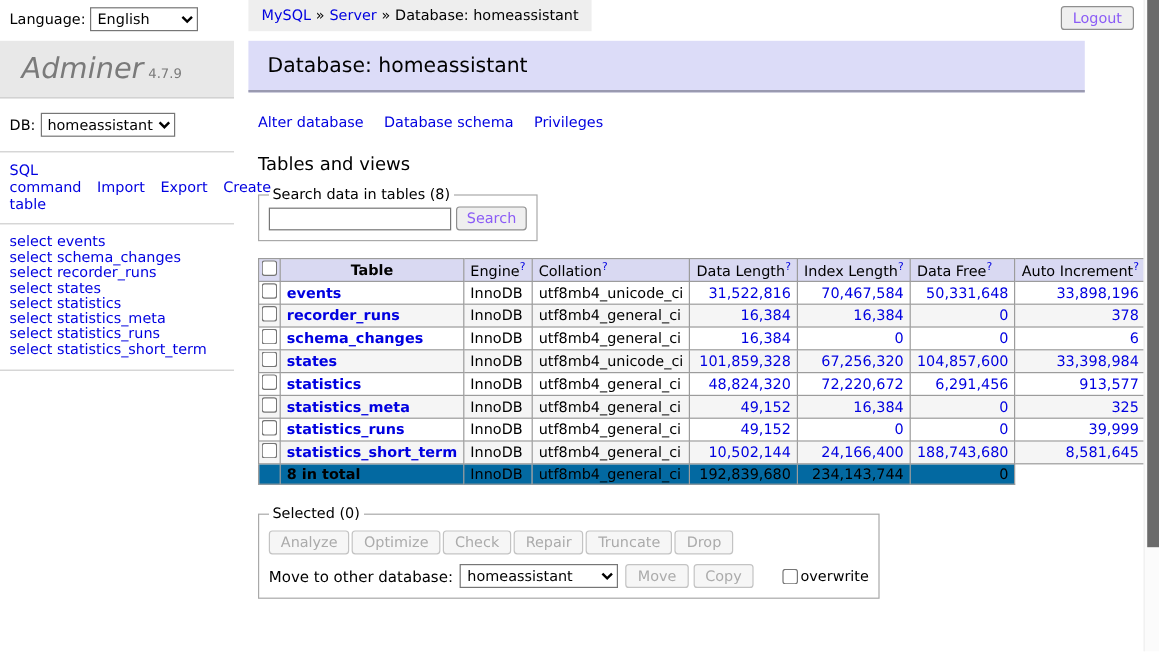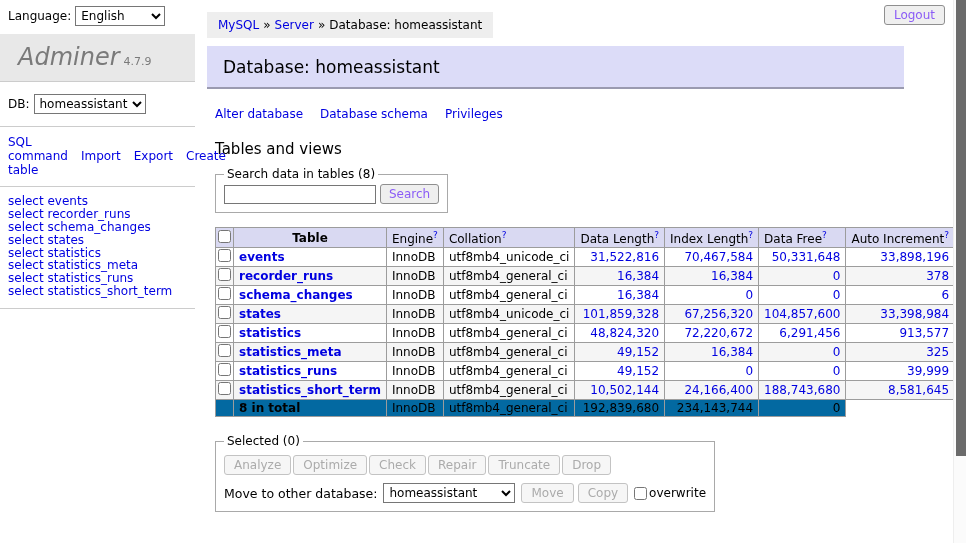--- a/index.html
+++ b/index.html
@@ -29,21 +29,21 @@
   .action-links{padding:8px 8px 9px 8px;border-bottom:1px solid #ccc;line-height:1.18;}
   .action-links a{margin-right:13px;}
   .select-list{padding:8px 8px 10px 8px;border-bottom:1px solid #ccc;}
   .select-list a{display:block;line-height:12.8px;}
   
   #logout-btn{position:absolute;top:5px;right:21px;}
   
   #scrollbar{position:absolute;right:0;top:0;width:13px;height:543px;background:#fbfbfb;border-left:1px solid #eee;}
   #scroll-thumb{position:absolute;left:2px;top:0;width:10px;height:456px;background:var(--thumb);}
   
-  #main{position:absolute;left:207px;top:12px;width:697px;}
+  #main{position:absolute;left:207px;top:0;width:697px;}
   #breadcrumb{display:inline-block;background:var(--crumb-bg);padding:6px 11px;}
   #breadcrumb .sep{color:#000;margin:0 4px;}
   h2#page-title{margin:8px 0 0 0;font-size:17px;font-weight:normal;background:var(--title-bg);
     border-bottom:2px solid #9a9ab0;padding:11px 16px 10px 16px;}
   .link-row{margin:18px 0 0 8px;}
   .link-row a{margin-right:17px;}
   h3{font-size:15px;font-weight:normal;margin:19px 0 0 8px;}
   
   fieldset{display:inline-block;border:1px solid #a9a9a9;margin:9px 0 0 8px;padding:3px 8px 8px 8px;}
   legend{padding:0 3px;}
@@ -64,41 +64,41 @@
   td.noborder{border:none;background:#fff !important;}
   input[type=checkbox]{width:13px;height:13px;margin:0;}
   
   #selected-fieldset{margin-top:17px;min-width:392px;}
   .btn-row{margin:4px 0 8px 0;}
   .btn-row button{margin-right:2px;}
   .move-row{display:flex;align-items:center;margin-top:2px;}
   .move-row .lbl{font-size:12.5px;margin-right:6px;}
   .move-row select{width:132px;margin-right:6px;}
   .move-row button{margin-right:4px;}
-  .move-row label{display:flex;align-items:flex-end;margin-left:2px;}
+  .move-row label{display:flex;align-items:flex-end;margin-left:20px;}
   .move-row label span{margin-left:2px;}
 </style>
 </head>
 <body>
 
 <div id="sidebar">
   <div class="lang-row">
     <span>Language:</span><select><option>English</option></select>
   </div>
   <div class="banner">
     <span class="app">Adminer</span><span class="ver">4.7.9</span>
   </div>
   <div class="db-row">
     <span>DB:</span><select><option>homeassistant</option></select>
   </div>
   <div class="action-links"><a href="#">SQL command</a><a href="#">Import</a><a href="#">Export</a><a href="#">Create table</a></div>
   <div class="select-list">
       <a href="#">select events</a>
+      <a href="#">select schema_changes</a>
       <a href="#">select recorder_runs</a>
-      <a href="#">select schema_changes</a>
       <a href="#">select states</a>
       <a href="#">select statistics</a>
       <a href="#">select statistics_meta</a>
       <a href="#">select statistics_runs</a>
       <a href="#">select statistics_short_term</a>
     </div>
 </div>
 
 <button id="logout-btn">Logout</button>
 

